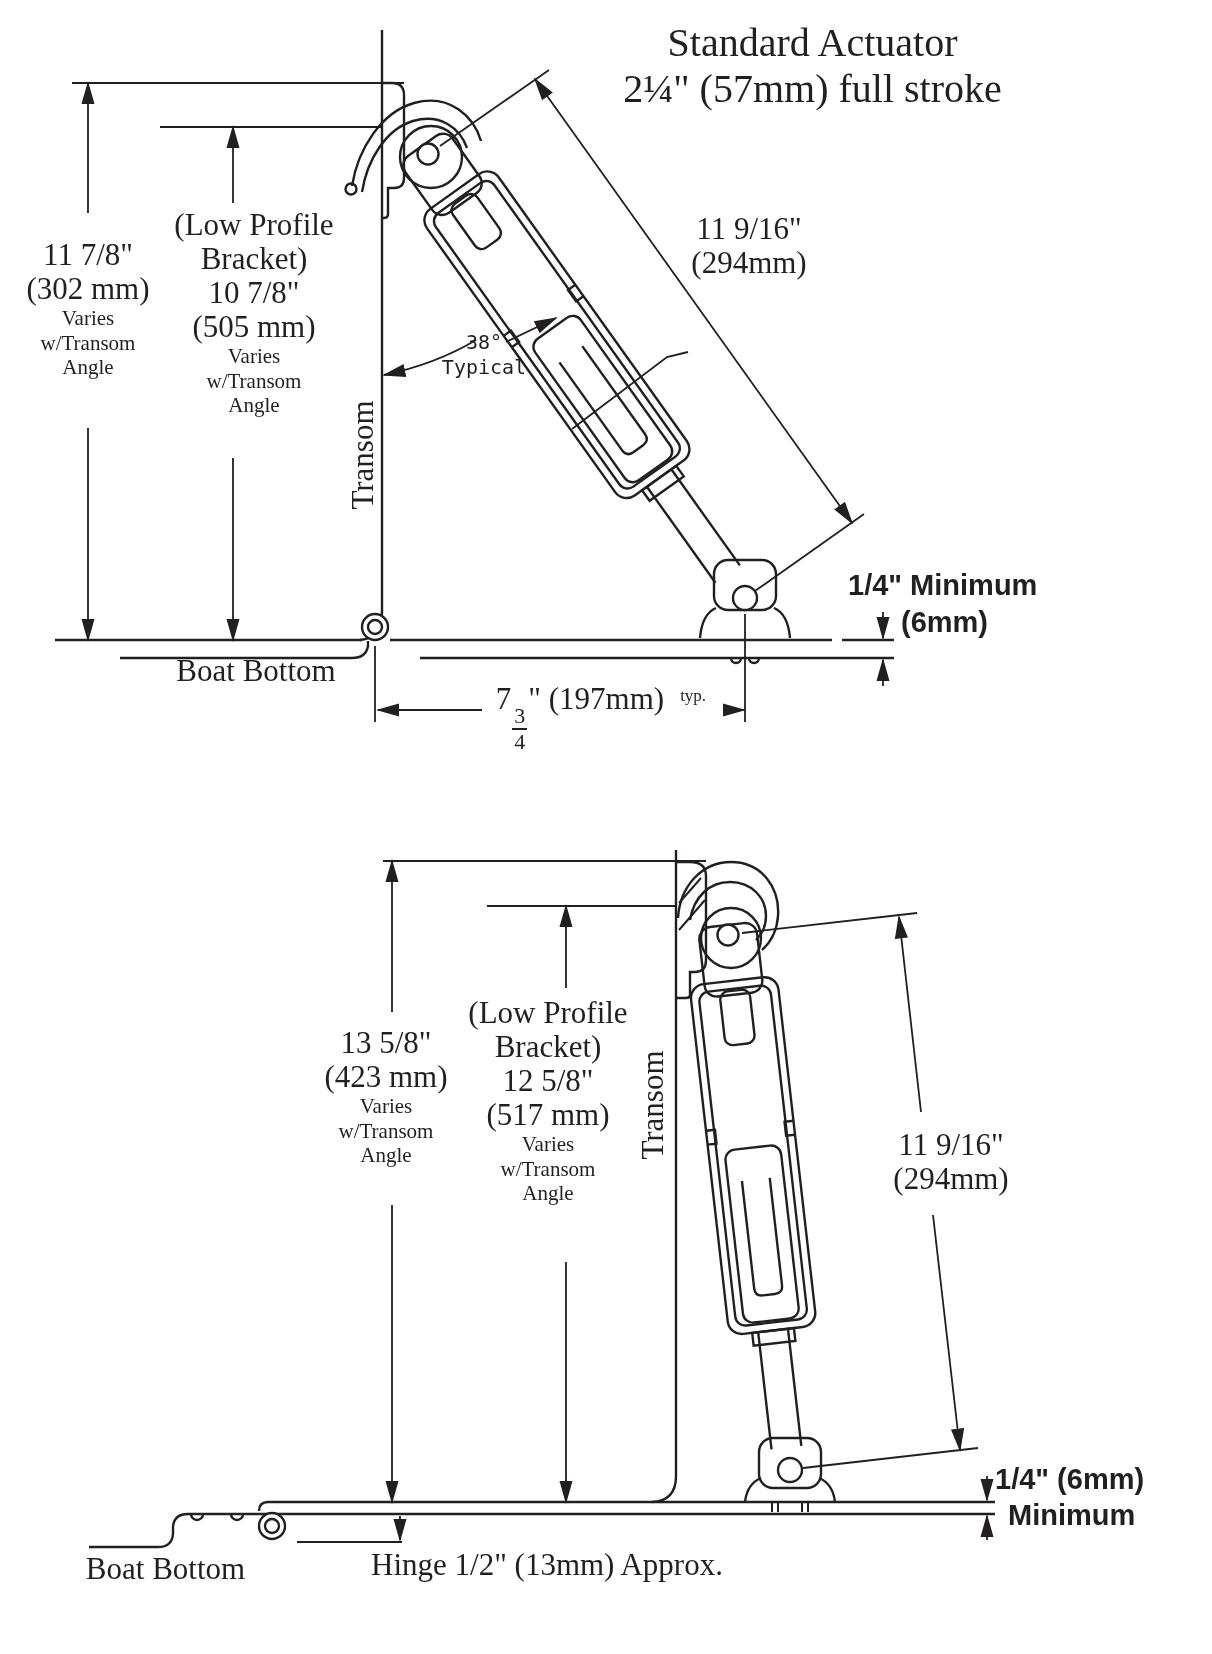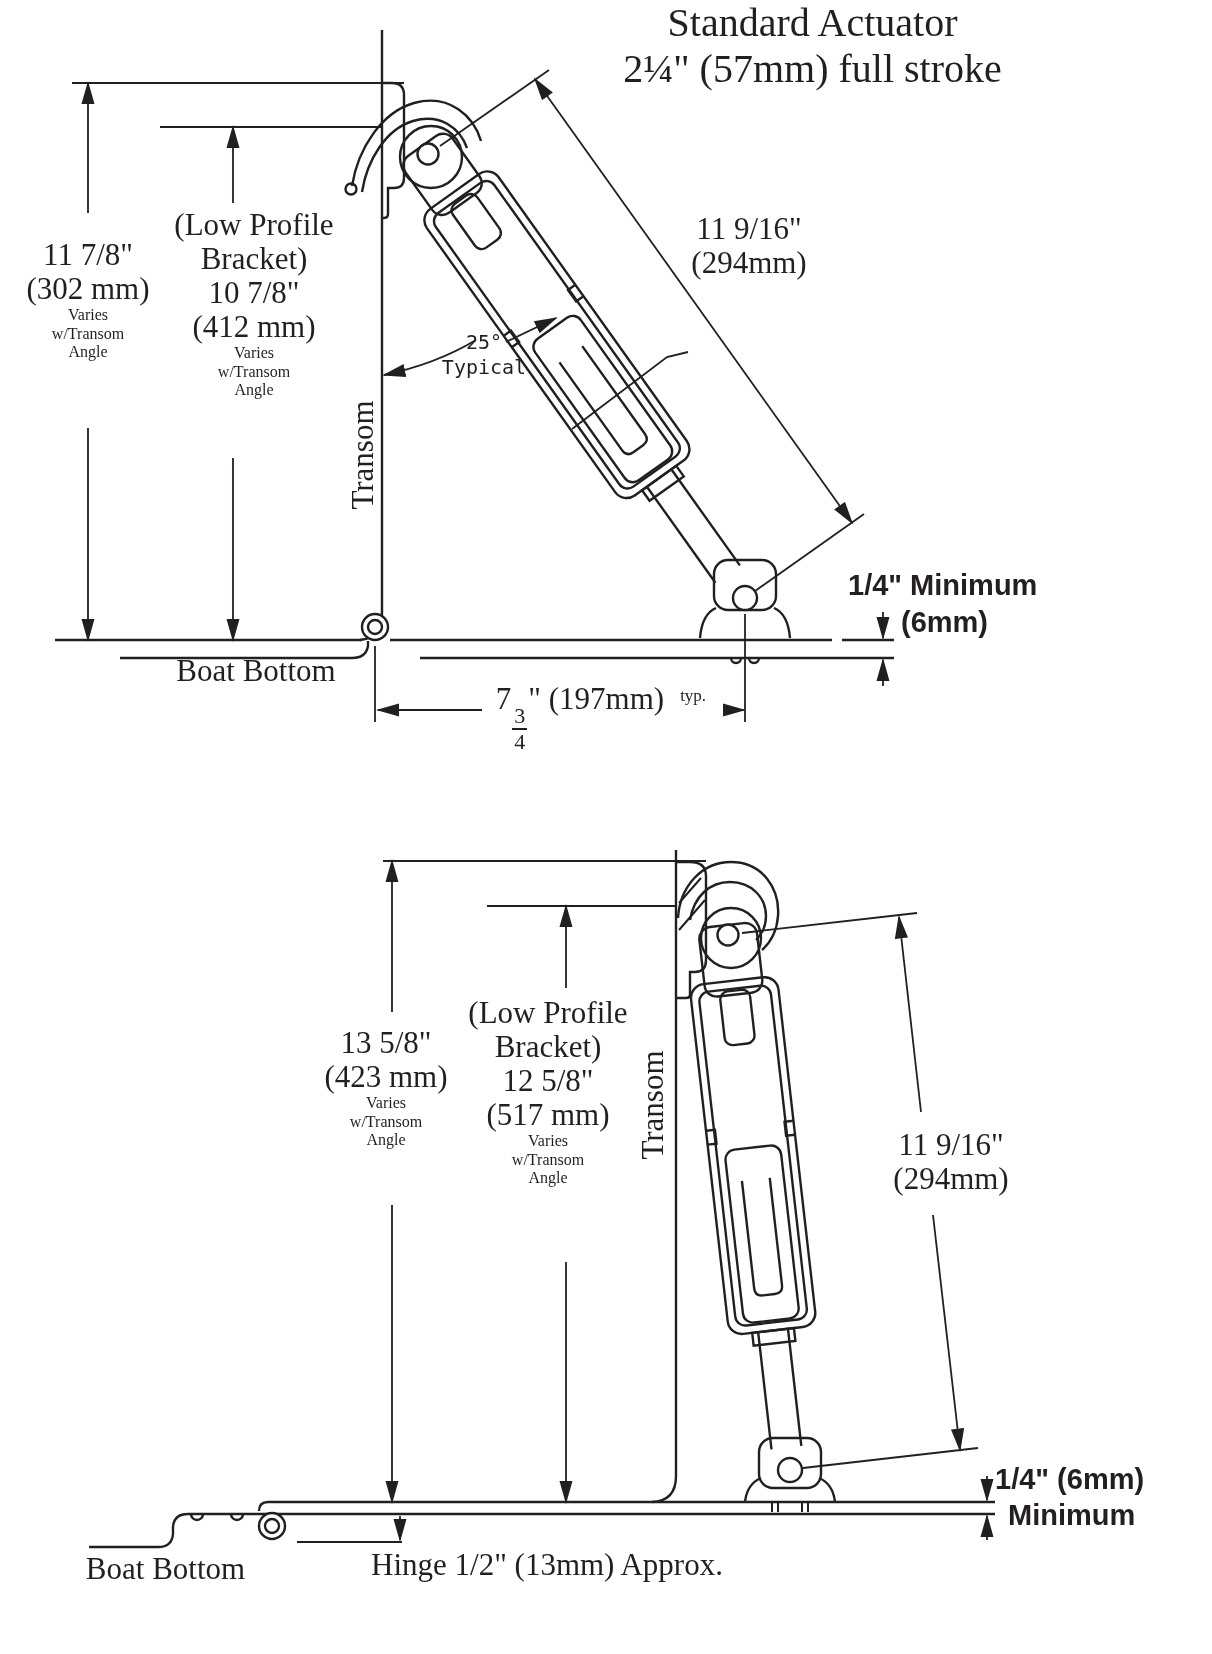--- a/index.html
+++ b/index.html
@@ -2,21 +2,21 @@
 <html><head>
 <meta charset="utf-8">
 <style>
   html,body{margin:0;padding:0;background:#fff;}
   .stage{position:relative;width:1212px;height:1654px;background:#fff;overflow:hidden;
          font-family:"Liberation Serif",serif;color:#231f20;}
   .stage svg{position:absolute;left:0;top:0;}
   .lbl{position:absolute;text-align:center;line-height:1.1;white-space:nowrap;}
   .blk span{display:block;}
   .big{font-size:31px;}
-  .small{font-size:16px;line-height:1.16;}
+  .small{font-size:21px;line-height:1.16;}
   .cad{font-family:"DejaVu Sans Mono",monospace;font-size:20px;line-height:1.25;}
   .boldsans{font-family:"Liberation Sans",sans-serif;font-weight:bold;font-size:29px;line-height:1.1;}
   .caption{font-size:40px;}
   .title{font-size:40px;line-height:1.15;}
   .rot{transform:translate(-50%,-50%) rotate(-90deg);transform-origin:center;font-size:31px;}
   .dimtext{font-size:31px;}
   .frac{display:inline-flex;flex-direction:column;vertical-align:-14px;font-size:22px;line-height:1;text-align:center;margin:0 1px;}
   .frac .num{border-bottom:2px solid #231f20;padding:0 2px 1px;}
   .frac .den{padding-top:1px;}
   .typ{font-size:17px;vertical-align:8px;margin-left:16px;}
@@ -123,44 +123,44 @@
     <path d="M803,1468 L978,1448"></path>
     <path d="M899,917 L921,1112" marker-start="url(#arr)"></path>
     <path d="M933,1215 L960,1450" marker-end="url(#arr)"></path>
     <path d="M987,1476 V1500" marker-end="url(#arr)"></path>
     <path d="M987,1540 V1516" marker-end="url(#arr)"></path>
     <path d="M297,1542 H402"></path>
     <path d="M400,1516 V1540" marker-end="url(#arr)"></path>
   </g>
 </svg>
 
-<div class="lbl title" style="left:595px;top:0;width:435px;text-align:center;">
+<div class="lbl title" style="left:595px;top:20px;width:435px;text-align:center;">
   <span style="display:block">Standard Actuator</span>
   <span style="display:block">2¼" (57mm) full stroke</span>
 </div>
 
 <div class="lbl blk" style="left:0px;top:238px;width:176px;">
   <span class="big">11 7/8"</span>
   <span class="big">(302 mm)</span>
   <span class="small">Varies</span>
   <span class="small">w/Transom</span>
   <span class="small">Angle</span>
 </div>
 <div class="lbl blk" style="left:158px;top:208px;width:192px;">
   <span class="big">(Low Profile</span>
   <span class="big">Bracket)</span>
   <span class="big">10 7/8"</span>
-  <span class="big">(412 mm)</span>
+  <span class="big">(505 mm)</span>
   <span class="small">Varies</span>
   <span class="small">w/Transom</span>
   <span class="small">Angle</span>
 </div>
 <div class="lbl rot" style="left:363px;top:455px;">Transom</div>
 <div class="lbl blk cad" style="left:425px;top:330px;width:118px;">
-  <span>25°</span>
+  <span>38°</span>
   <span>Typical</span>
 </div>
 <div class="lbl blk" style="left:660px;top:212px;width:178px;">
   <span class="big">11 9/16"</span>
   <span class="big">(294mm)</span>
 </div>
 <div class="lbl boldsans" style="left:848px;top:570px;text-align:left;">1/4" Minimum</div>
 <div class="lbl boldsans" style="left:901px;top:607px;text-align:right;">(6mm)</div>
 <div class="lbl" style="left:160px;top:654px;width:192px;font-size:31px;">Boat Bottom</div>
 <div class="lbl dimtext" style="left:470px;top:682px;width:262px;">

